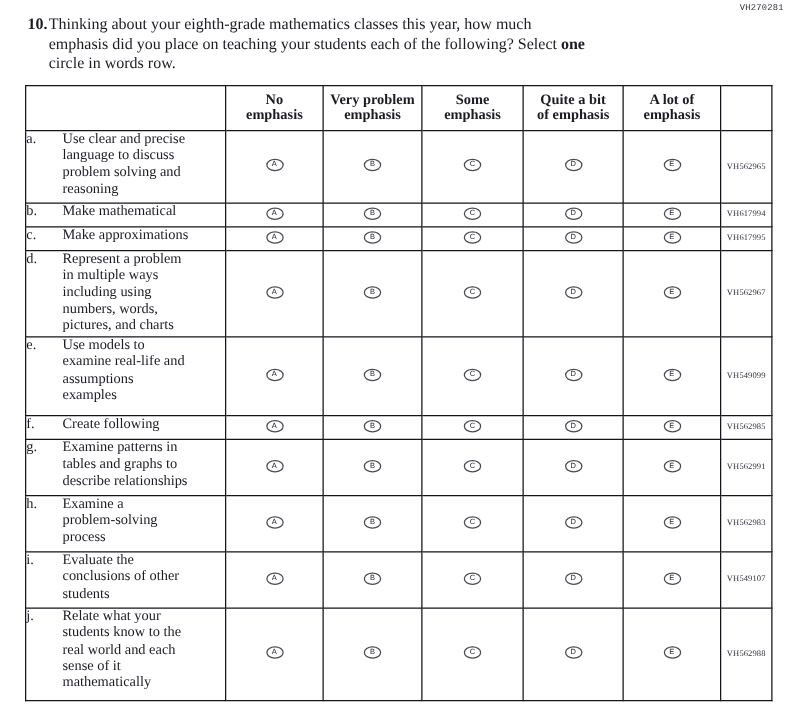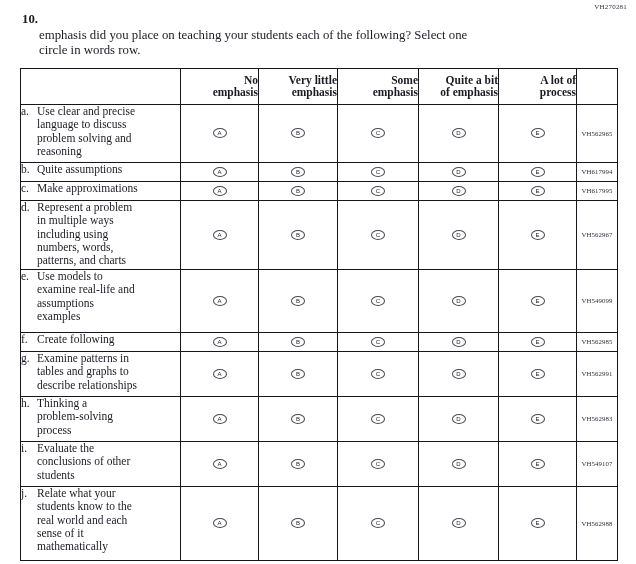--- a/index.html
+++ b/index.html
@@ -6,54 +6,54 @@
   body {
     width: 636px; height: 564px;
     background: #ffffff;
     font-family: "Liberation Serif", "DejaVu Serif", serif;
     color: #1b1b24;
     position: relative;
     overflow: hidden;
   }
   .form-code {
     position: absolute; top: 3px; right: 9px;
-    font-size: 7px; letter-spacing: 0.2px; color: #30303c;
+    font-size: 7px; letter-spacing: 0.2px; color: #30303c; font-family: Liberation Mono, monospace;
   }
   .question {
     display: flex;
     margin: 12px 0 0 22px;
     font-size: 12.8px; line-height: 15.6px;
   }
   .q-num { font-weight: bold; width: 17px; flex: none; font-family: Liberation Serif, serif; }
-  .q-text b { font-weight: normal; }
+  .q-text b { font-weight: bold; }
   table.grid {
     border-collapse: collapse;
     table-layout: fixed;
     width: 597px;
     margin: 9px 0 0 20px;
   }
   table.grid th, table.grid td {
     border: 1.6px solid #15151c;
     padding: 0;
   }
   thead th {
     border-bottom: 4px double #15151c;
     font-size: 11.5px; line-height: 12.3px;
     font-weight: bold;
     white-space: pre-line;
-    text-align: right; vertical-align: middle;
+    text-align: center; vertical-align: middle;
   }
   td.label-cell {
     vertical-align: top;
     padding: 2px 2px 2px 4px;
     font-size: 11.5px; line-height: 13.4px;
   }
   .label-wrap { display: flex; align-items: flex-start; }
   .row-letter { width: 16px; flex: none; }
-  .row-label { white-space: pre-line; }
+  .row-label { white-space: pre-line; margin-left: 13px; }
   td.bubble-cell { text-align: center; vertical-align: middle; }
   .bubble {
     display: inline-block;
     width: 12px; height: 8px;
     border: 1px solid #4a4a55;
     border-radius: 50%;
     font-family: "Liberation Sans", "DejaVu Sans", sans-serif;
     font-size: 6px; line-height: 8px;
     text-align: center;
     color: #23232e;
@@ -69,46 +69,46 @@
 </style>
 </head>
 <body>
 
 <div>
 
   <div class="form-code">VH270281</div>
 
   <div class="question">
     <span class="q-num">10.</span>
-    <div class="q-text"><br><span>emphasis did you place on teaching your students each of the following? Select </span><b>one</b><br><span>circle in words row.</span></div>
+    <div class="q-text"><span>Thinking about your eighth-grade mathematics classes this year, how much</span><br><span>emphasis did you place on teaching your students each of the following? Select </span><b>one</b><br><span>circle in words row.</span></div>
   </div>
 
   <table class="grid">
     <colgroup>
       <col style="width:160px">
         <col style="width:78px">
         <col style="width:79px">
         <col style="width:81px">
         <col style="width:80px">
         <col style="width:78px">
         <col style="width:41px">
     </colgroup>
     <thead>
       <tr style="height:36px">
         <th></th>
         <th>No
 emphasis</th>
-        <th>Very little
+        <th>Very problem
 emphasis</th>
         <th>Some
 emphasis</th>
         <th>Quite a bit
 of emphasis</th>
         <th>A lot of
-process</th>
+emphasis</th>
         <th></th>
       </tr>
     </thead>
     <tbody>
       <tr style="height:58px">
         <td class="label-cell">
           <div class="label-wrap">
               <span class="row-letter">a.</span>
               <span class="row-label">Use clear and precise
 language to discuss
@@ -120,21 +120,21 @@
         <td class="bubble-cell"><span class="bubble">B</span></td>
         <td class="bubble-cell"><span class="bubble">C</span></td>
         <td class="bubble-cell"><span class="bubble">D</span></td>
         <td class="bubble-cell"><span class="bubble">E</span></td>
         <td class="code-cell">VH562965</td>
       </tr>
       <tr style="height:18px">
         <td class="label-cell">
           <div class="label-wrap">
               <span class="row-letter">b.</span>
-              <span class="row-label">Quite assumptions</span>
+              <span class="row-label">Make mathematical</span>
             </div>
         </td>
         <td class="bubble-cell"><span class="bubble">A</span></td>
         <td class="bubble-cell"><span class="bubble">B</span></td>
         <td class="bubble-cell"><span class="bubble">C</span></td>
         <td class="bubble-cell"><span class="bubble">D</span></td>
         <td class="bubble-cell"><span class="bubble">E</span></td>
         <td class="code-cell">VH617994</td>
       </tr>
       <tr style="height:18px">
@@ -152,21 +152,21 @@
         <td class="code-cell">VH617995</td>
       </tr>
       <tr style="height:69px">
         <td class="label-cell">
           <div class="label-wrap">
               <span class="row-letter">d.</span>
               <span class="row-label">Represent a problem
 in multiple ways
 including using
 numbers, words,
-patterns, and charts</span>
+pictures, and charts</span>
             </div>
         </td>
         <td class="bubble-cell"><span class="bubble">A</span></td>
         <td class="bubble-cell"><span class="bubble">B</span></td>
         <td class="bubble-cell"><span class="bubble">C</span></td>
         <td class="bubble-cell"><span class="bubble">D</span></td>
         <td class="bubble-cell"><span class="bubble">E</span></td>
         <td class="code-cell">VH562967</td>
       </tr>
       <tr style="height:63px">
@@ -213,21 +213,21 @@
         <td class="bubble-cell"><span class="bubble">B</span></td>
         <td class="bubble-cell"><span class="bubble">C</span></td>
         <td class="bubble-cell"><span class="bubble">D</span></td>
         <td class="bubble-cell"><span class="bubble">E</span></td>
         <td class="code-cell">VH562991</td>
       </tr>
       <tr style="height:45px">
         <td class="label-cell">
           <div class="label-wrap">
               <span class="row-letter">h.</span>
-              <span class="row-label">Thinking a
+              <span class="row-label">Examine a
 problem-solving
 process</span>
             </div>
         </td>
         <td class="bubble-cell"><span class="bubble">A</span></td>
         <td class="bubble-cell"><span class="bubble">B</span></td>
         <td class="bubble-cell"><span class="bubble">C</span></td>
         <td class="bubble-cell"><span class="bubble">D</span></td>
         <td class="bubble-cell"><span class="bubble">E</span></td>
         <td class="code-cell">VH562983</td>

